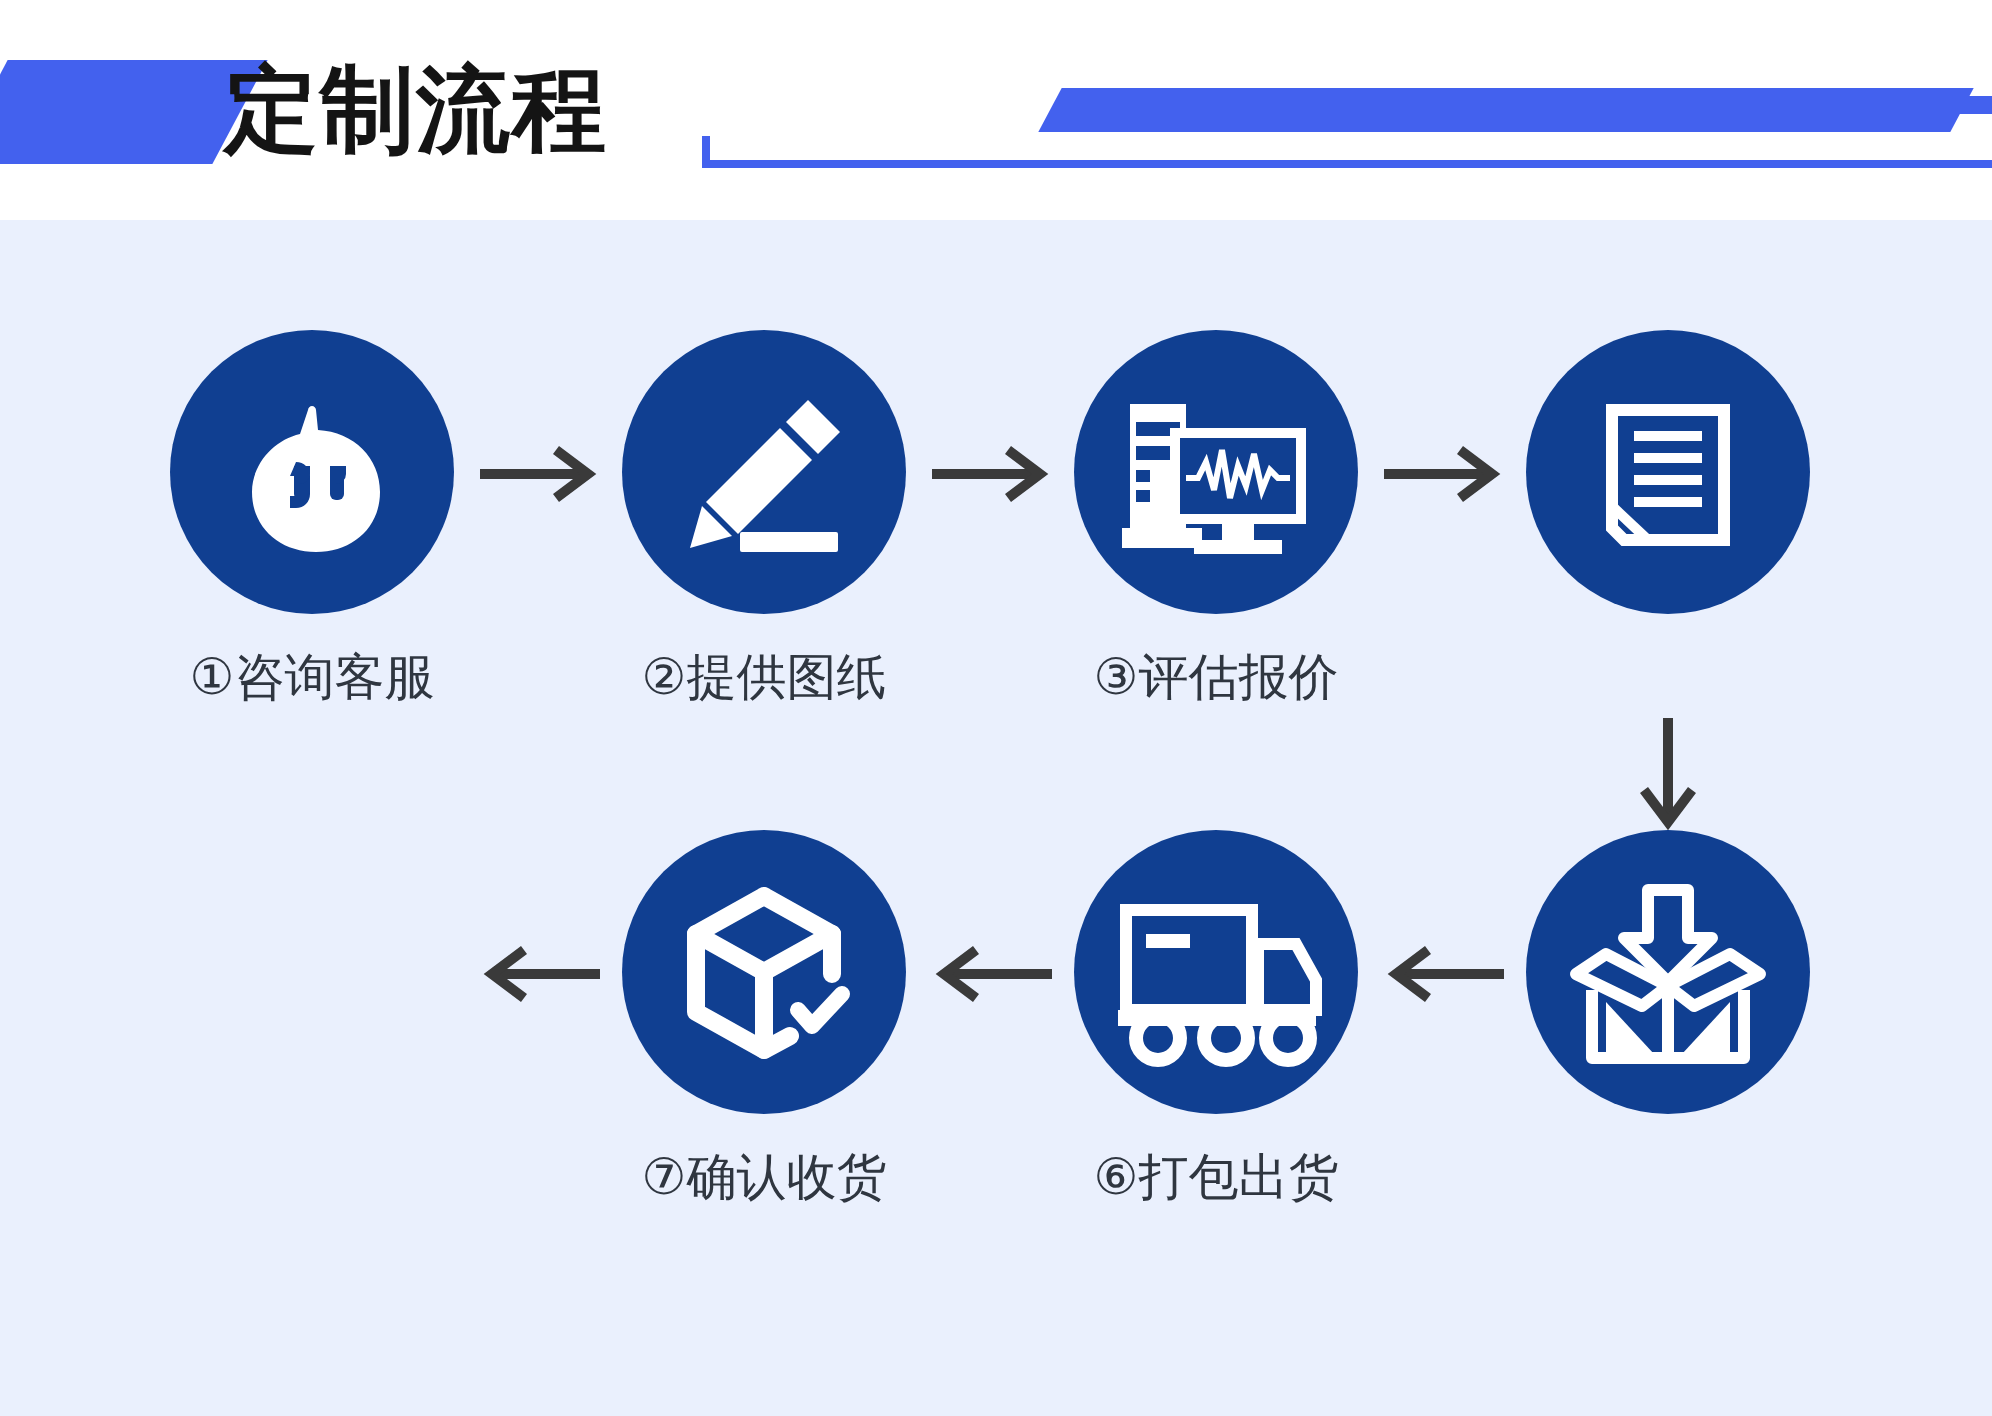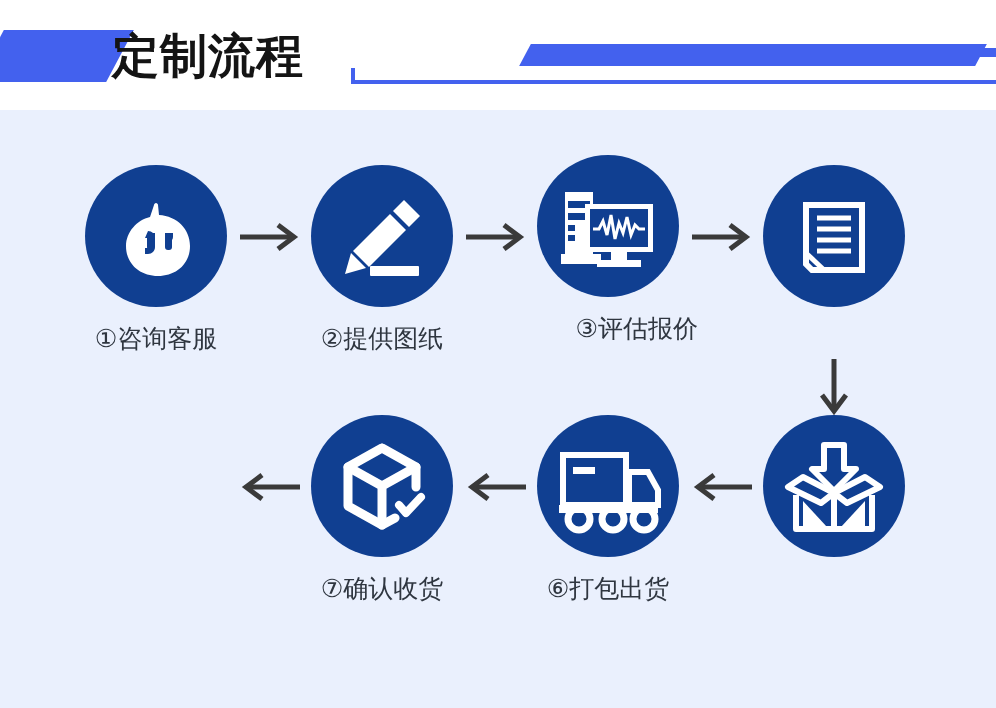--- a/index.html
+++ b/index.html
@@ -143,21 +143,21 @@
       <div class="step-label">②提供图纸</div>
     </div>
 
     <div class="arrow" style="left:464px;top:110px;">
       <svg width="64" height="34" viewBox="0 0 64 34">
         <line x1="2" y1="17" x2="52" y2="17" stroke="#3a3a3a" stroke-width="5"></line>
         <polyline points="40,5 56,17 40,29" fill="none" stroke="#3a3a3a" stroke-width="5"></polyline>
       </svg>
     </div>
 
-    <div class="step" style="left:518px;top:45px;text-align:right;">
+    <div class="step" style="left:518px;top:55px;">
       <div class="circle">
         <svg viewBox="0 0 142 142">
 
           <path fill="#ffffff" d="M28 37 h28 v62 h-28z"></path>
           <rect x="31" y="46" width="22" height="7" fill="#103f91"></rect>
           <rect x="31" y="58" width="22" height="7" fill="#103f91"></rect>
           <rect x="31" y="70" width="7" height="6" fill="#103f91"></rect>
           <rect x="31" y="80" width="7" height="6" fill="#103f91"></rect>
 
           <path fill="#ffffff" d="M24 99 h40 v10 h-40z"></path>

